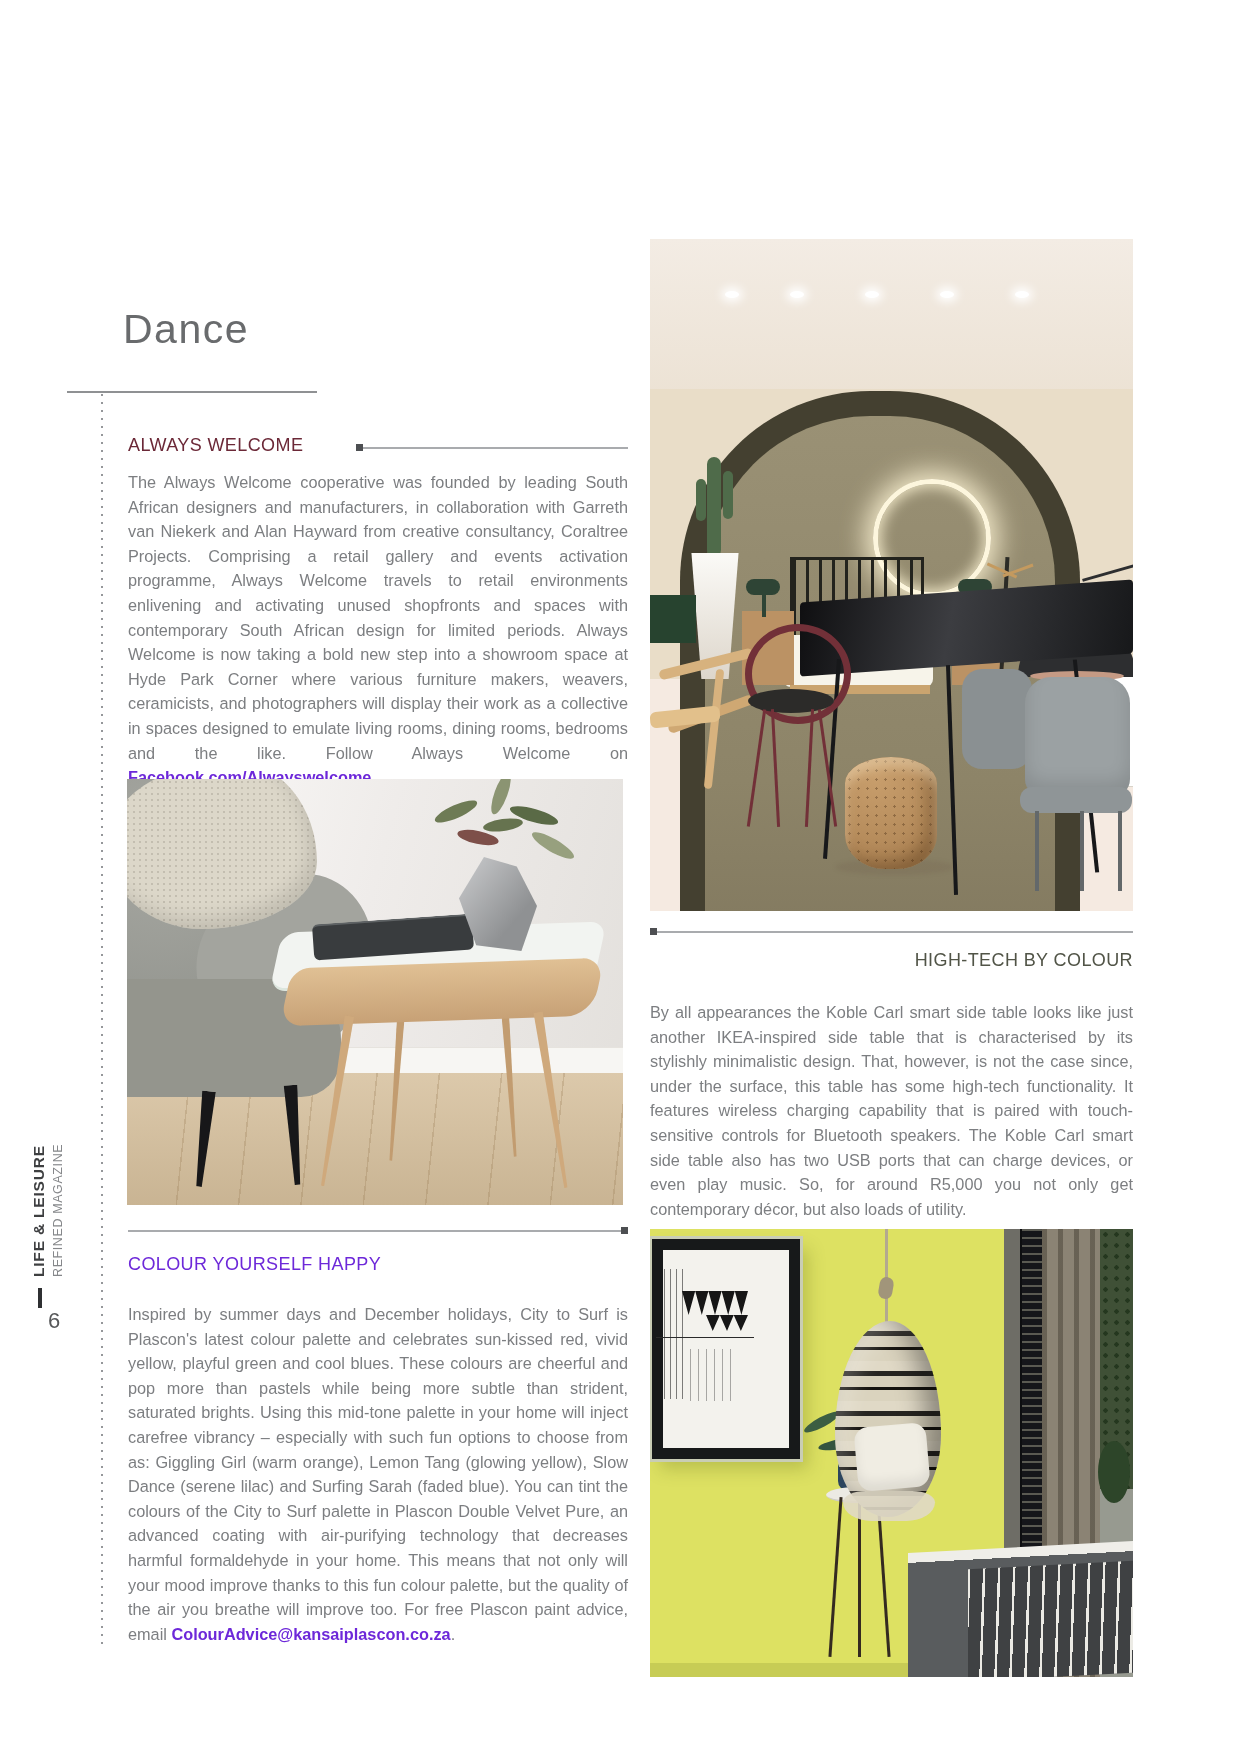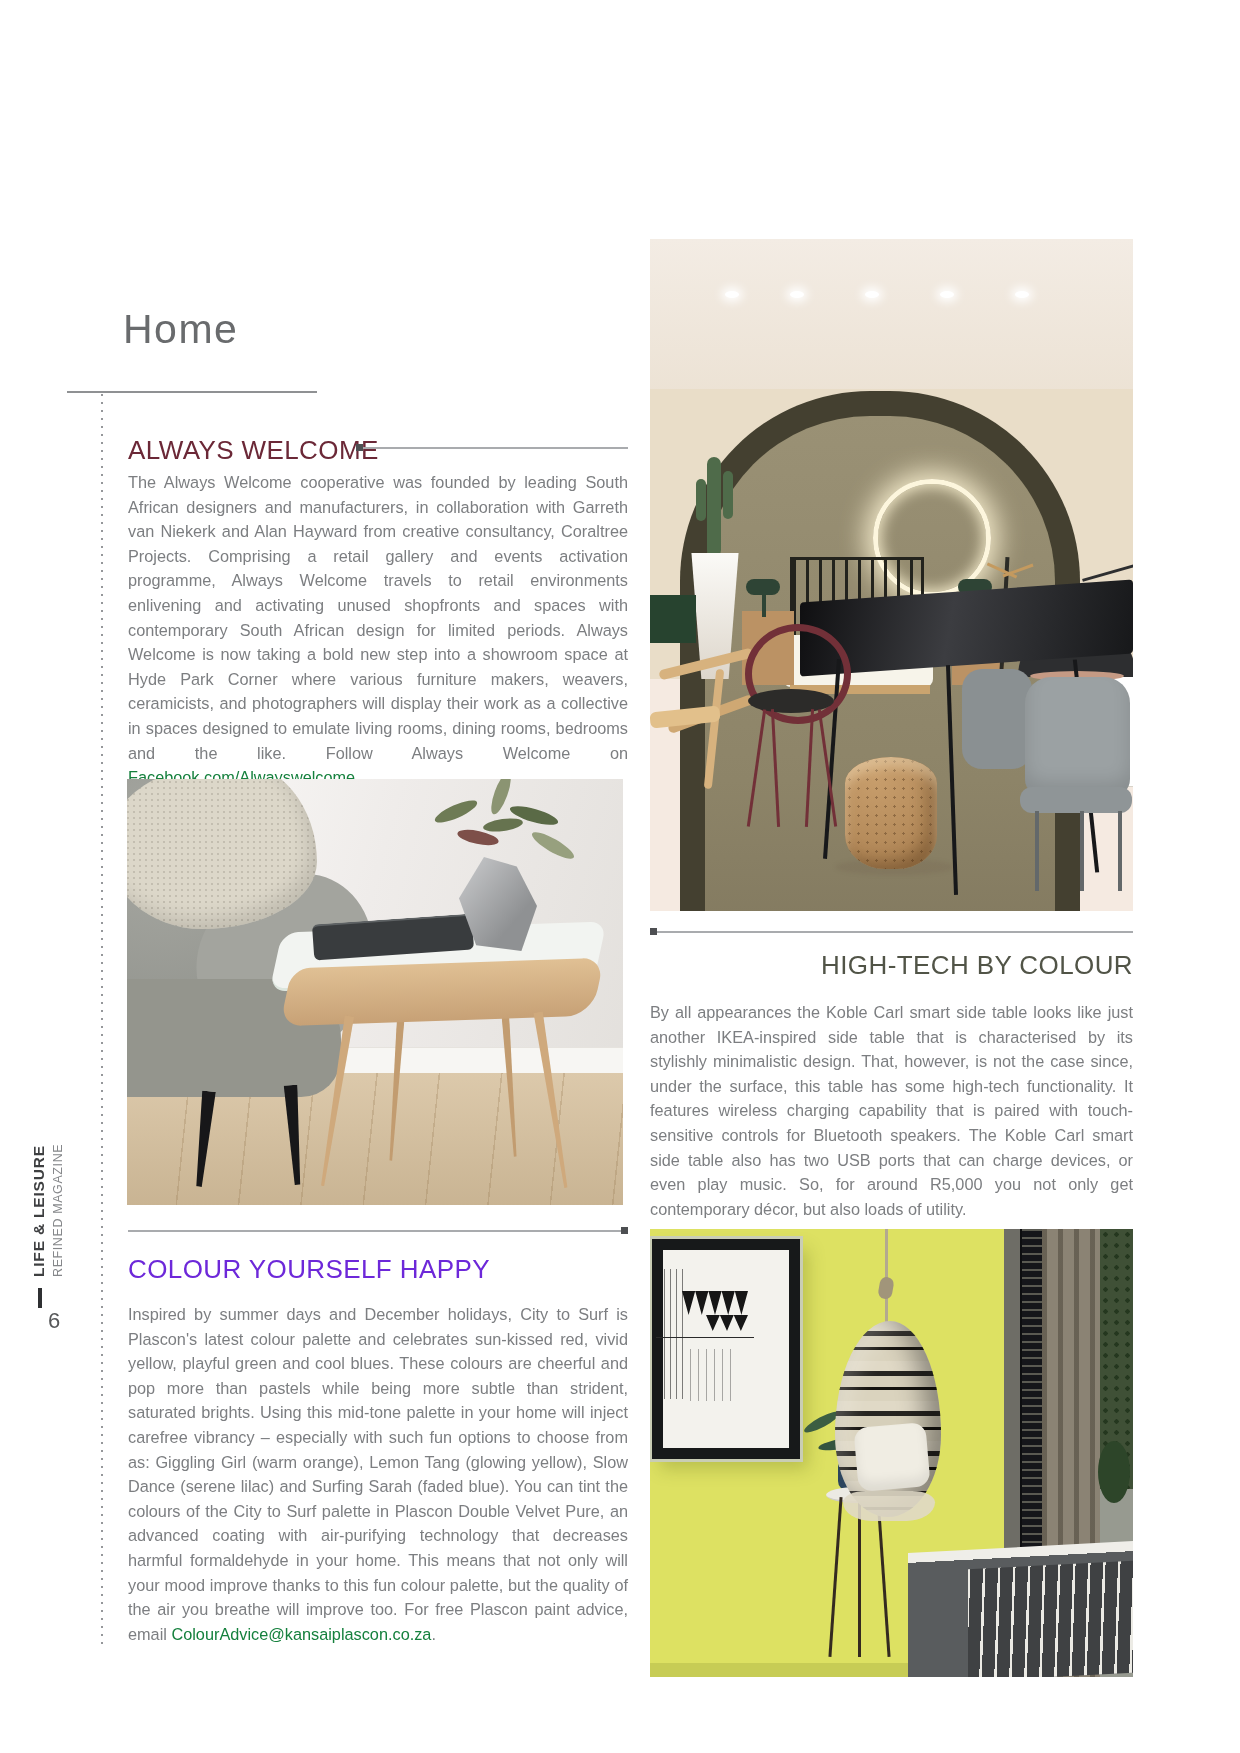--- a/index.html
+++ b/index.html
@@ -7,33 +7,33 @@
        font-family:"Liberation Sans","DejaVu Sans",sans-serif;overflow:hidden;}
   .abs{position:absolute;}
 
   
   #home-title{left:123px;top:306px;font-size:41px;font-weight:300;letter-spacing:1.5px;color:#696b6d;}
   #home-rule{left:67px;top:391px;width:250px;height:2px;background:#8f9193;}
   #dotted-divider{left:101px;top:394px;width:2px;height:1252px;
     background:repeating-linear-gradient(to bottom,#95979a 0 2px,transparent 2px 8px);}
 
   
-  .h-article{font-size:26px;letter-spacing:.4px;font-weight:400;}
+  .h-article{font-size:18px;letter-spacing:.4px;font-weight:400;}
   #aw-heading{left:128px;top:435px;color:#6b2837;}
   #ht-heading{left:650px;top:950px;width:483px;text-align:right;color:#515447;}
   #cy-heading{left:128px;top:1254px;color:#6d28d9;}
   .rule-line{height:2px;background:#a9abae;}
   .rule-square{width:7px;height:7px;background:#4d4f52;}
 
   
   .copy{font-size:16.3px;line-height:24.6px;color:#7c7e81;text-align:justify;}
   #aw-body{left:128px;top:470px;width:500px;}
   #ht-body{left:650px;top:1000px;width:483px;}
   #cy-body{left:128px;top:1302px;width:500px;}
-  .boldlink{font-weight:400;color:#15803d;}
+  .boldlink{font-weight:700;color:#6d28d9;}
 
   
   #sidebar-brand{left:30px;top:1277px;width:142px;height:36px;transform:rotate(-90deg);transform-origin:0 0;}
   #sidebar-brand .l1{font-size:15.5px;font-weight:700;letter-spacing:.8px;color:#3e3f41;white-space:nowrap;}
   #sidebar-brand .l2{font-size:12.5px;letter-spacing:.6px;color:#85878a;margin-top:3px;white-space:nowrap;}
   #sidebar-dash{left:38px;top:1288px;width:4px;height:20px;background:#2f3032;}
   #page-number{left:48px;top:1308px;font-size:22px;color:#57585a;}
 
   
   .photo{overflow:hidden;}
@@ -154,21 +154,21 @@
   .pb-bush{left:448px;top:212px;width:32px;height:62px;background:#2d4529;border-radius:50%;}
   .pb-floorstrip{left:0;top:434px;width:260px;height:14px;background:#c7cc55;}
   .pb-slab{left:258px;top:318px;width:225px;height:130px;transform:skewY(-3deg);
      background:linear-gradient(180deg,#efeee9 0 10px,#595c5e 10px);}
   .pb-runner{left:318px;top:336px;width:165px;height:112px;transform:skewY(-3deg);background:#3f4143;
      background-image:repeating-linear-gradient(92deg,#ecebe5 0 2.5px,transparent 2.5px 15px);}
 </style>
 </head>
 <body>
 
-<div class="abs" id="home-title">Home</div>
+<div class="abs" id="home-title">Dance</div>
 <div class="abs" id="home-rule"></div>
 <div class="abs" id="dotted-divider"></div>
 
 <div class="abs" id="sidebar-brand">
   <div class="l1">LIFE &amp; LEISURE</div>
   <div class="l2">REFINED MAGAZINE</div>
 </div>
 <div class="abs" id="sidebar-dash"></div>
 <div class="abs" id="page-number">6</div>
 

